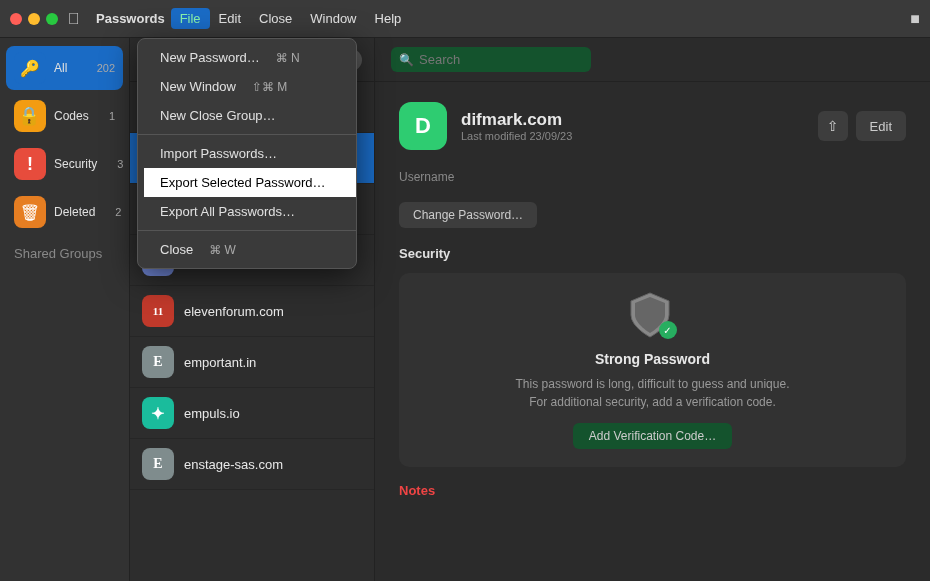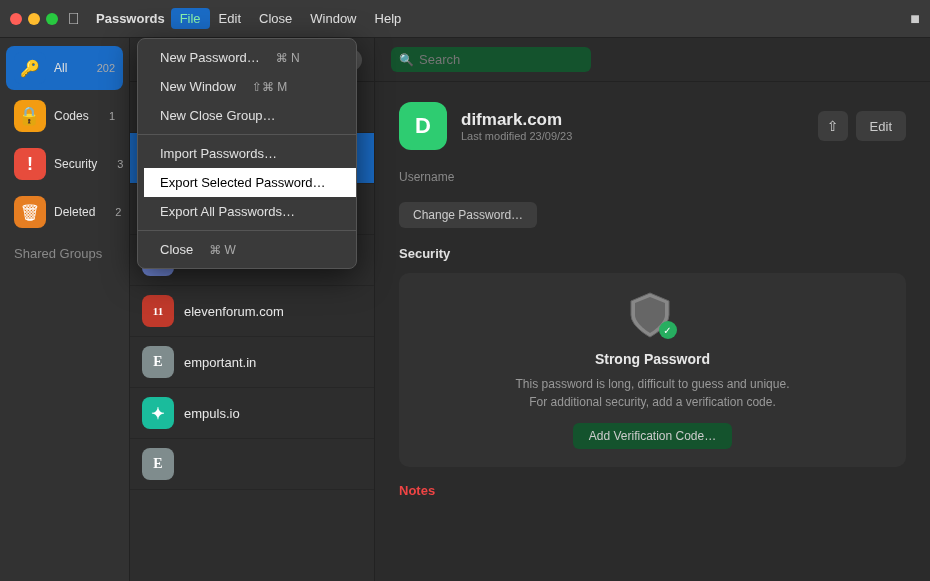--- a/index.html
+++ b/index.html
@@ -555,20 +555,24 @@
       <div class="password-list-item">
         <div class="site-icon" style="background:#1abc9c; color:#fff; font-size:16px;">✦</div>
         <div class="site-info">
           <div class="site-name">empuls.io</div>
           <div class="site-user"></div>
         </div>
       </div>
 
       <div class="password-list-item">
         <div class="site-icon" style="background:#7f8c8d; color:#fff;">E</div>
+        <div class="site-info">
+          <div class="site-name">enstage-sas.com</div>
+          <div class="site-user"></div>
+        </div>
       </div>
     </div>
   </div>
 
   <div class="detail-panel">
     <div class="search-bar">
       <div class="search-icon-wrap">
         <span class="search-icon-inner">🔍</span>
         <input class="search-input" type="text" placeholder="Search" style="">
       </div>

